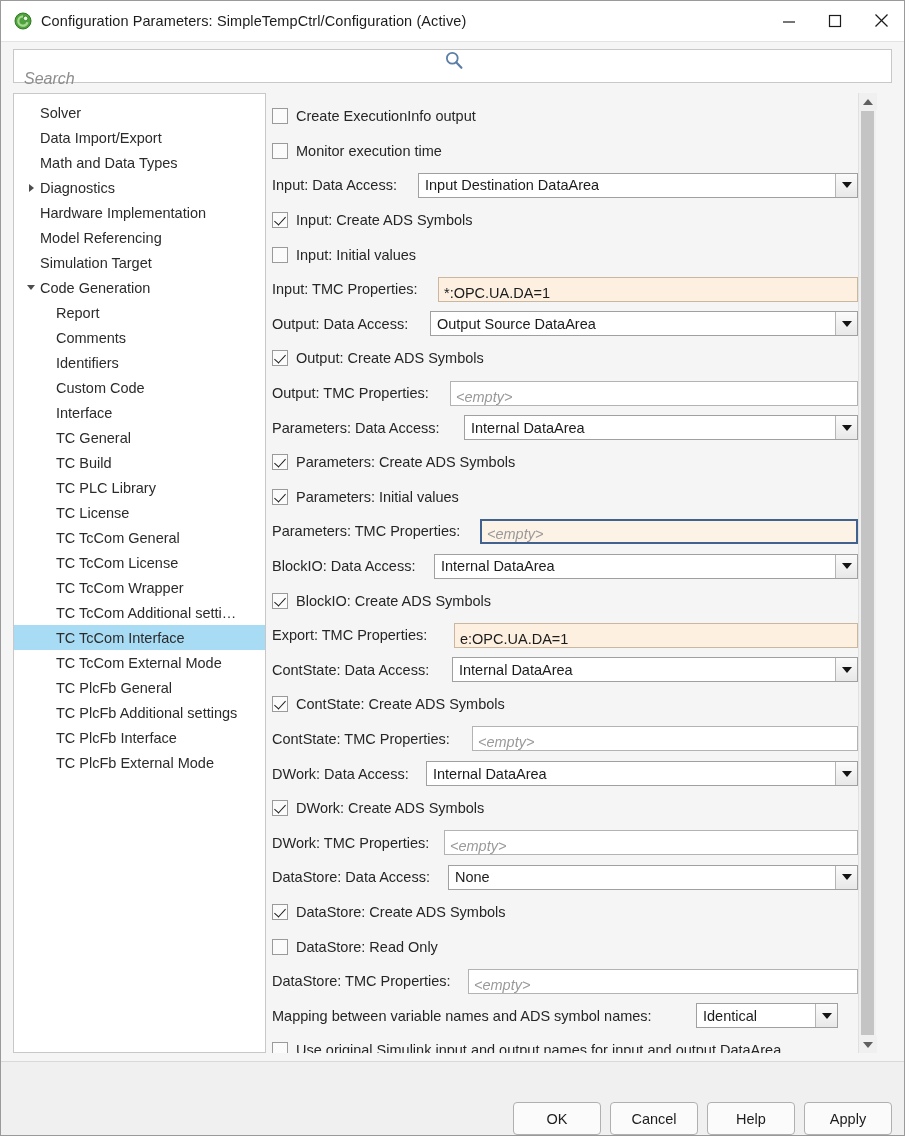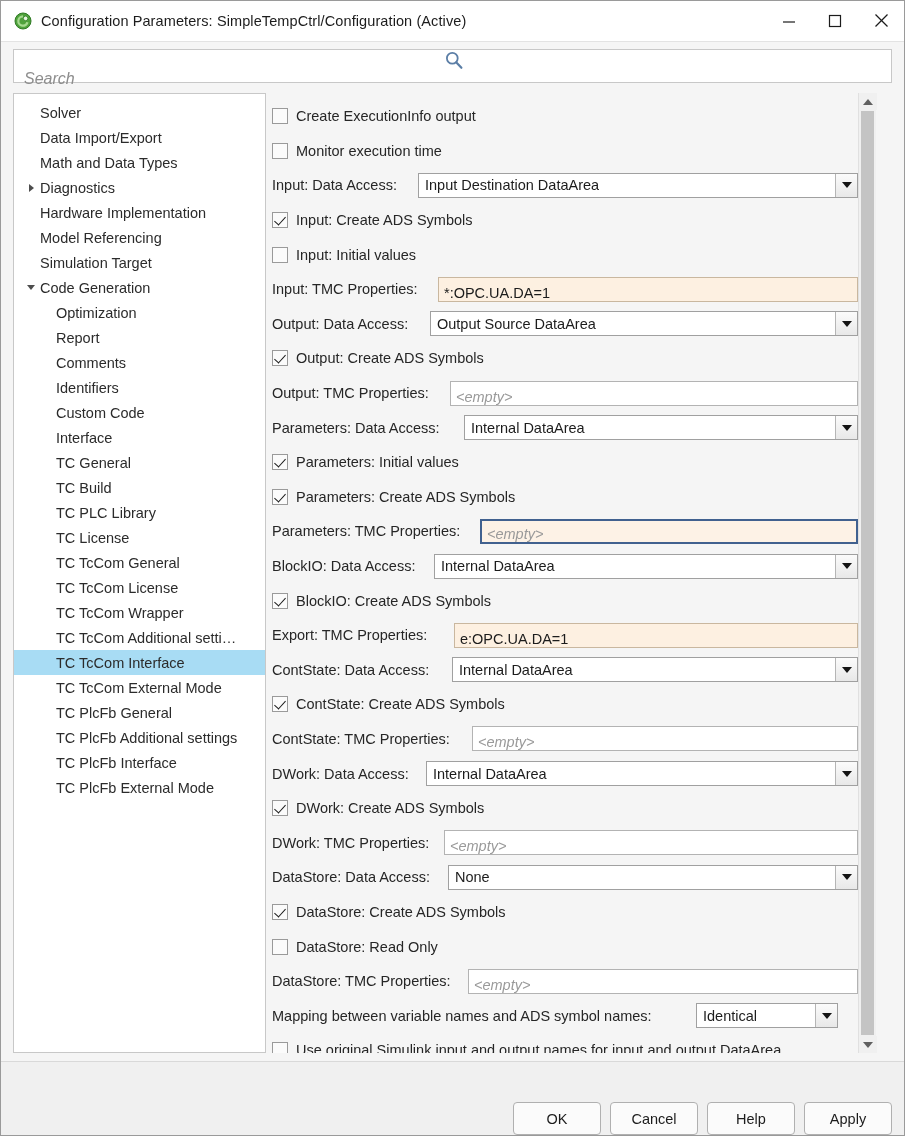--- a/index.html
+++ b/index.html
@@ -364,24 +364,20 @@
           <span class="tlabel">Simulation Target</span>
         </div>
         <div class="tnode lvl1">
           <span class="twist">
             <i class="arw open"></i>
           </span>
           <span class="tlabel">Code Generation</span>
         </div>
         <div class="tnode lvl2">
           <span class="twist"></span>
-          <span class="tlabel">Optimization</span>
-        </div>
-        <div class="tnode lvl2">
-          <span class="twist"></span>
           <span class="tlabel">Report</span>
         </div>
         <div class="tnode lvl2">
           <span class="twist"></span>
           <span class="tlabel">Comments</span>
         </div>
         <div class="tnode lvl2">
           <span class="twist"></span>
           <span class="tlabel">Identifiers</span>
         </div>
@@ -507,25 +503,25 @@
             <span class="lbl" style="width: 192px; flex: 0 0 192px;">Parameters: Data Access:</span>
             <span class="combo">
               <span class="cval">Internal DataArea</span>
               <span class="carrow">
                 <i></i>
               </span>
             </span>
           </div>
           <div class="row cbrow">
             <span class="cb on"></span>
+            <span class="lbl">Parameters: Create ADS Symbols</span>
+          </div>
+          <div class="row cbrow">
+            <span class="cb on"></span>
             <span class="lbl">Parameters: Initial values</span>
-          </div>
-          <div class="row cbrow">
-            <span class="cb on"></span>
-            <span class="lbl">Parameters: Create ADS Symbols</span>
           </div>
           <div class="row">
             <span class="lbl" style="width: 208px; flex: 0 0 208px;">Parameters: TMC Properties:</span>
             <span class="txt focus">
               <span class="tval empty">&lt;empty&gt;</span>
             </span>
           </div>
           <div class="row">
             <span class="lbl" style="width: 162px; flex: 0 0 162px;">BlockIO: Data Access:</span>
             <span class="combo">

